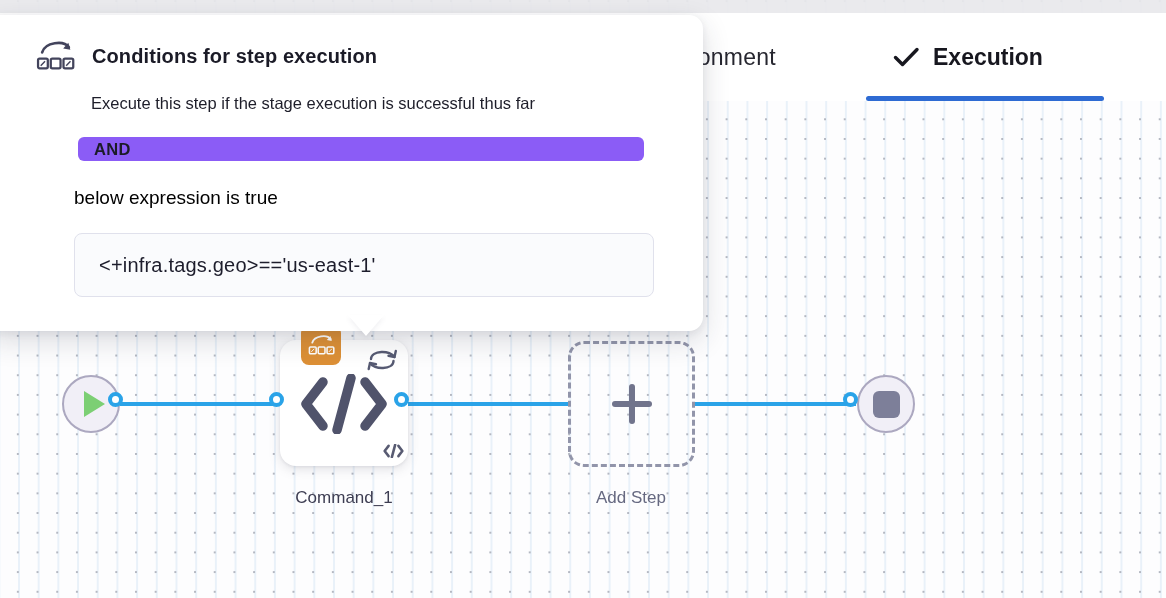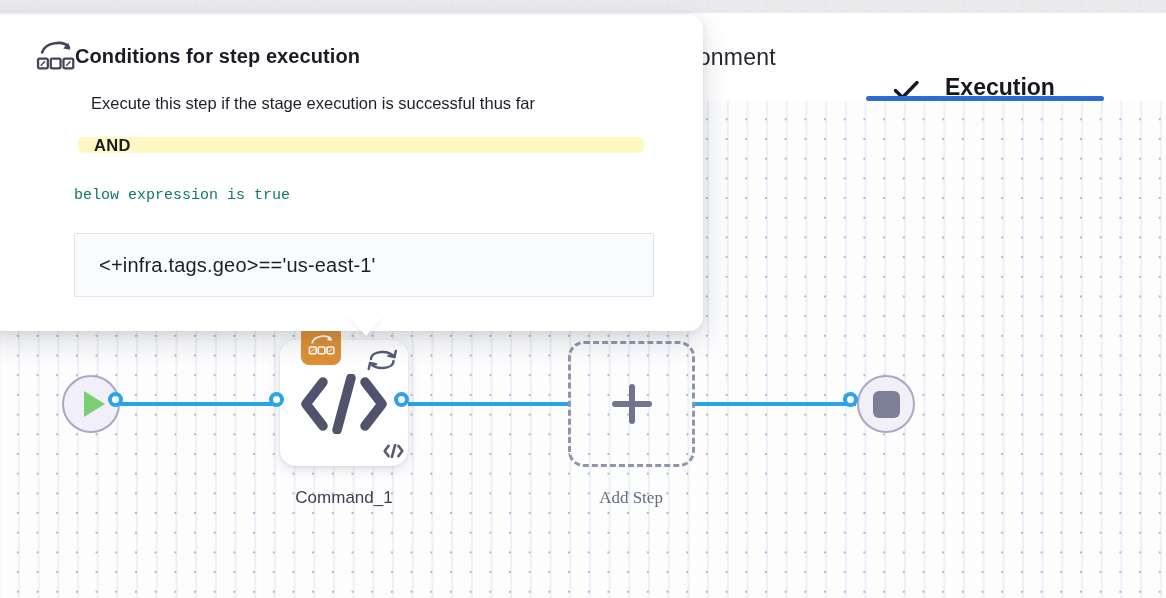--- a/index.html
+++ b/index.html
@@ -27,21 +27,21 @@
     background:#ffffff; z-index:3;
   }
   .tab-env {
     position:absolute; left:690px; top:0; height:88px;
     display:flex; align-items:center;
     font-size:23px; font-weight:500; color:#26262f; letter-spacing:.2px;
     cursor:pointer;
   }
   .tab-exec {
     position:absolute; left:893px; top:0; height:88px;
-    display:flex; align-items:flex-end; gap:25px;
+    display:flex; align-items:center; gap:13px;
     font-size:23px; font-weight:700; color:#17171f; cursor:pointer;
   }
   .tab-underline {
     position:absolute; left:866px; top:83px; width:238px; height:5px;
     border-radius:3px; z-index:4;
   }
 
   
   .flow-line { position:absolute; height:4px; top:402px; z-index:5; }
   .conn-dot {
@@ -89,54 +89,54 @@
     content:""; position:absolute; background:#71748c; border-radius:3px;
   }
   .plus-wrap::before { left:0; top:17px; width:40px; height:6px; }
   .plus-wrap::after  { left:17px; top:0; width:6px; height:40px; }
 
   .node-label {
     position:absolute; top:488px; z-index:6;
     font-size:17px; text-align:center; white-space:nowrap;
   }
   .lbl-cmd { left:344px; transform:translateX(-50%); color:#3d3d52; }
-  .lbl-add { left:631px; transform:translateX(-50%); color:#666981;font-family:Liberation Serif, serif; }
+  .lbl-add { left:631px; transform:translateX(-50%); color:#666981; }
 
   
   .popover {
     position:absolute; left:-14px; top:15px; width:717px; height:316px;
     background:#fff; border-radius:14px; z-index:20;
     box-shadow:0 10px 28px rgba(40,41,61,.16), 0 2px 8px rgba(40,41,61,.08);
   }
   .popover-caret {
     position:absolute; left:348px; top:315px; width:0; height:0; z-index:19;
     border-left:18px solid transparent; border-right:18px solid transparent;
     border-top:21px solid #ffffff;
     filter:drop-shadow(0 3px 2px rgba(40,41,61,.06));
     z-index:21;
   }
-  .pop-head { position:absolute; left:50px; top:24px; display:flex; align-items:center; }
+  .pop-head { position:absolute; left:50px; top:24px; display:flex; align-items:center; gap:17px; }
   .pop-title { font-size:20px; font-weight:700; color:#1b1b27; letter-spacing:.1px; }
   .pop-desc {
     position:absolute; left:105px; top:79px;
     font-size:16.5px; color:#1e1e2a;
   }
   .and-chip {
-    position:absolute; left:92px; top:122px; width:566px; height:16px;
-    background:#fef9c3; border-radius:6px;
+    position:absolute; left:92px; top:122px; width:566px; height:24px;
+    background:#8b5cf6; border-radius:6px;
     display:flex; align-items:center; padding-left:16px;
     font-size:16.5px; font-weight:700; color:#1b1b27; letter-spacing:.3px;
   }
   .pop-sub {
     position:absolute; left:88px; top:172px;
-    font-size:15px; color:#0f766e;font-family:Liberation Mono, monospace;
+    font-size:19px; color:#000000;
   }
   .expr-box {
     position:absolute; left:88px; top:218px; width:580px; height:64px;
-    background:#fafbfd; border:1px solid #e0e1ec; border-radius:1px;
+    background:#fafbfd; border:1px solid #e0e1ec; border-radius:8px;
     display:flex; align-items:center; padding-left:24px;
     font-size:20px; color:#1d1d2c; letter-spacing:.2px;
   }
 </style>
 </head>
 <body>
 
 <div class="top-strip"></div>
 
 <div class="tabbar">

